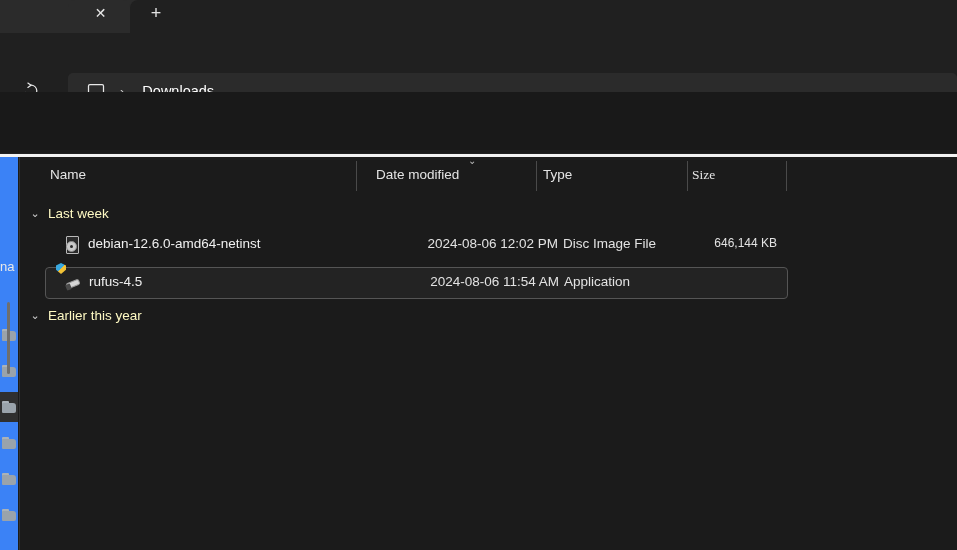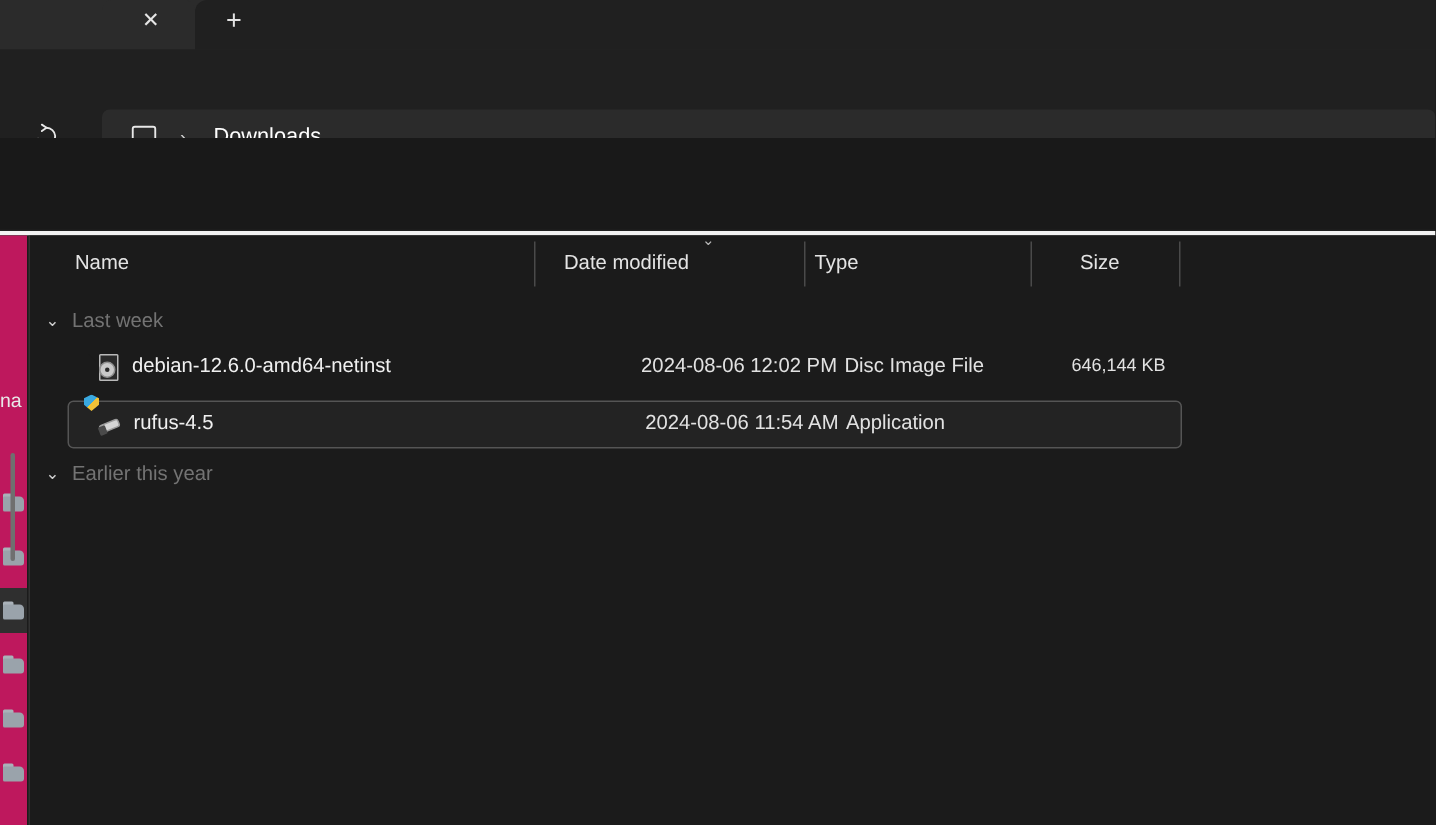--- a/index.html
+++ b/index.html
@@ -187,21 +187,21 @@
     left: 0; top: 157px;
     width: 957px; height: 393px;
     background: #1b1b1b;
   }
 
   
   .navpane {
     position: absolute;
     left: 0; top: 0;
     width: 18px; height: 393px;
-    background: #be185d;
+    background: #3b82f6;
   }
   .nav-item {
     position: absolute;
     left: 0;
     width: 18px; height: 30px;
     display: flex; align-items: center;
   }
   .nav-item.hovered { background: #2f2f2f; }
   .nav-folder {
     margin-left: 2px;
@@ -286,21 +286,21 @@
   }
   .group-header .chev {
     width: 18px;
     font-size: 11px;
     color: #cfcfcf;
     display: flex; align-items: center; justify-content: center;
   }
   .group-header .gtext {
     margin-left: 4px;
     font-size: 13.5px;
-    color: #737373;
+    color: #fef9c3;
   }
 
   .filerow {
     position: absolute;
     left: 25px;
     width: 741px;
     height: 30px;
     cursor: default;
   }
   .filerow.focused {
@@ -583,21 +583,21 @@
     <div class="listpane">
 
       <div class="colheader">
         <div class="col-label" style="left:30px;">Name</div>
         <div class="col-divider" style="left:336px;"></div>
         <div class="sort-caret" style="left:448px;">⌄</div>
         <div class="col-label" style="left:356px;">Date modified</div>
         <div class="col-divider" style="left:516px;"></div>
         <div class="col-label" style="left:523px;">Type</div>
         <div class="col-divider" style="left:667px;"></div>
-        <div class="col-label" style="left:700px;">Size</div>
+        <div class="col-label" style="left:672px;font-family:Liberation Serif, serif;">Size</div>
         <div class="col-divider" style="left:766px;"></div>
       </div>
 
       <div class="group-header" style="left:6px; top:43px;">
         <span class="chev">⌄</span>
         <span class="gtext">Last week</span>
       </div>
 
       <div class="filerow" style="top:73px;">
         <span class="fr-icon">

